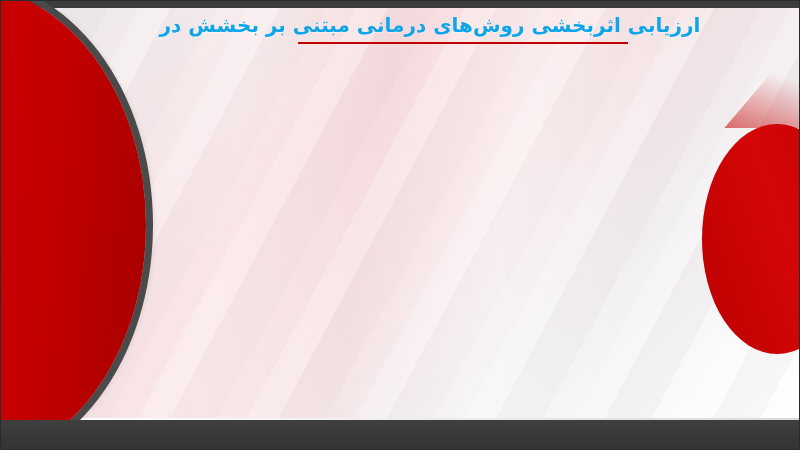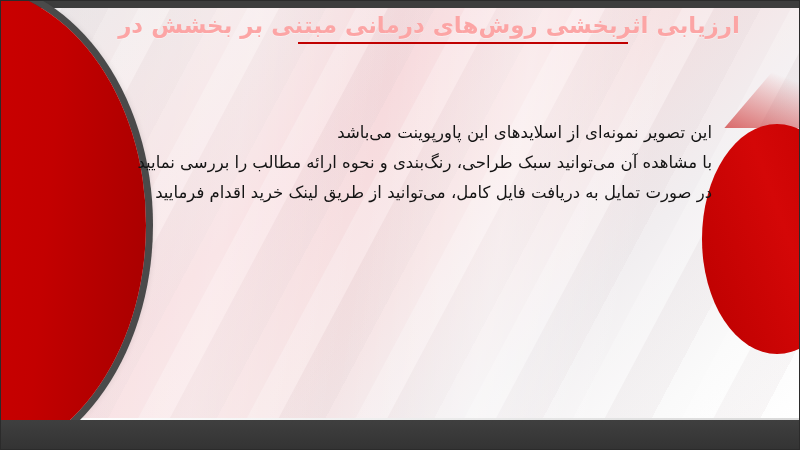--- a/index.html
+++ b/index.html
@@ -103,23 +103,23 @@
   }
 
   
   .title-block{
     position:absolute;
     left:120px;top:10px;width:620px;
     z-index:6;
     text-align:center;
   }
   .title-line{
-    color:#fca5a5;
+    color:#0ea5e9;
     font-weight:bold;
-    font-size:23px;
+    font-size:20px;
     line-height:30px;
     letter-spacing:0px;
     white-space:nowrap;
     text-shadow:0 1px 0 rgba(255,255,255,.35);
   }
   .title-rule{
     margin:2px auto 0 auto;
     width:330px;height:2px;
     background:#c00000;
     margin-right:112px;
@@ -153,21 +153,16 @@
 
   <div class="tr-wedge"></div>
   <div class="right-circle"></div>
   <div class="left-lens"></div>
 
   <div class="title-block">
     <div class="title-line">ارزیابی اثربخشی روش‌های درمانی مبتنی بر بخشش در</div>
     <div class="title-rule"></div>
   </div>
 
-  <div class="body-block">
-    <div class="body-line">این تصویر نمونه‌ای از اسلایدهای این پاورپوینت می‌باشد</div>
-    <div class="body-line">با مشاهده آن می‌توانید سبک طراحی، رنگ‌بندی و نحوه ارائه مطالب را بررسی نمایید</div>
-    <div class="body-line">در صورت تمایل به دریافت فایل کامل، می‌توانید از طریق لینک خرید اقدام فرمایید</div>
-  </div>
 
   <div class="bottom-band"></div>
   <div class="frame-edge"></div>
 </div>
 
 </body></html>

